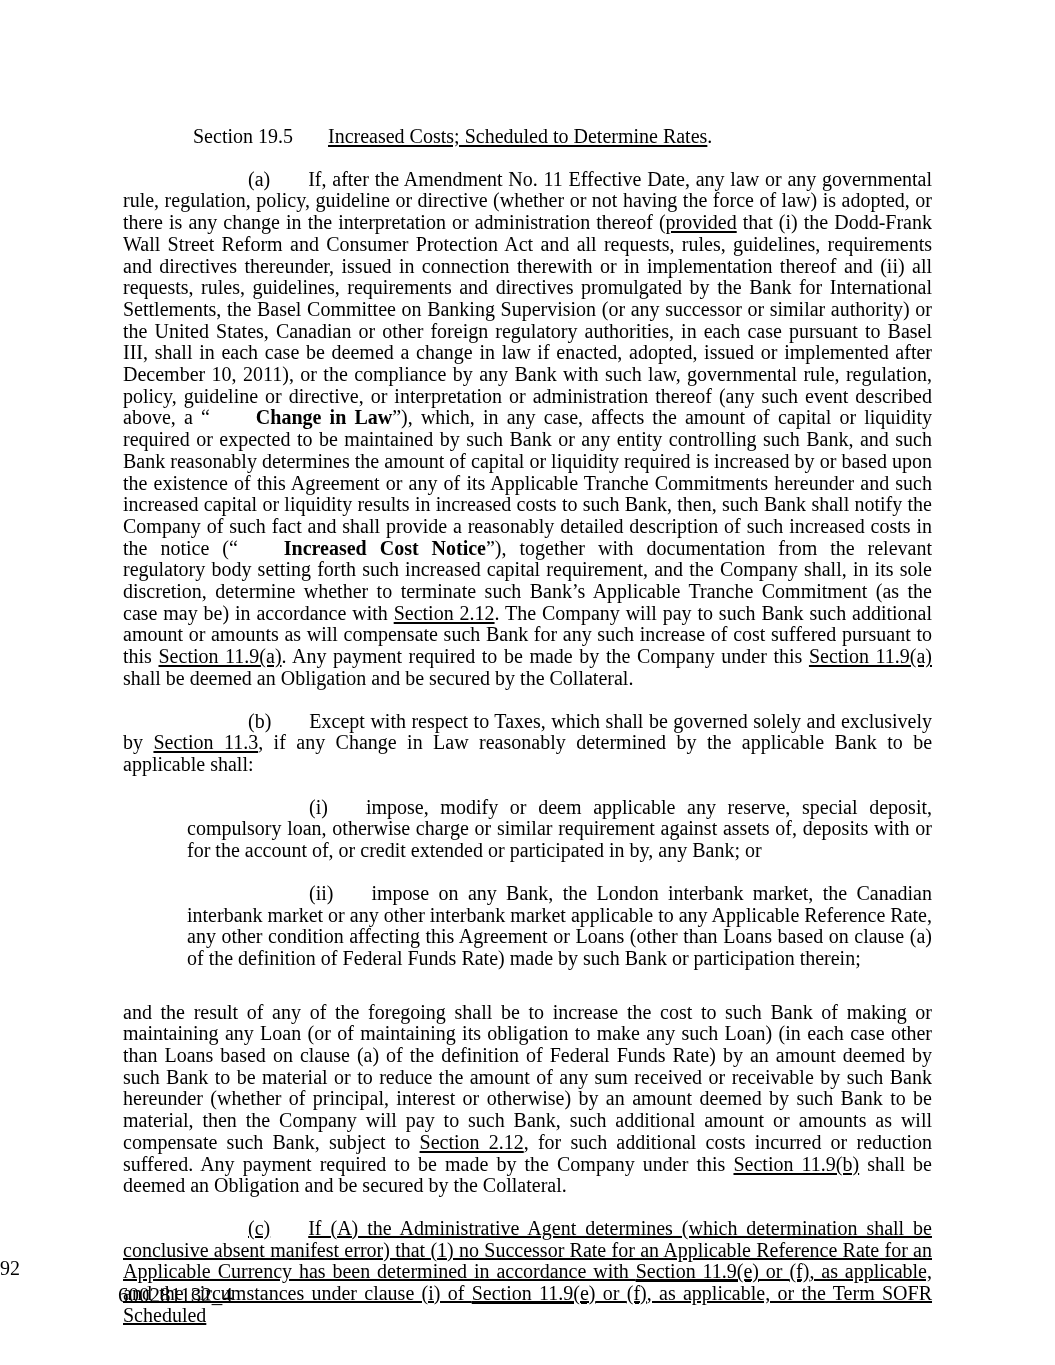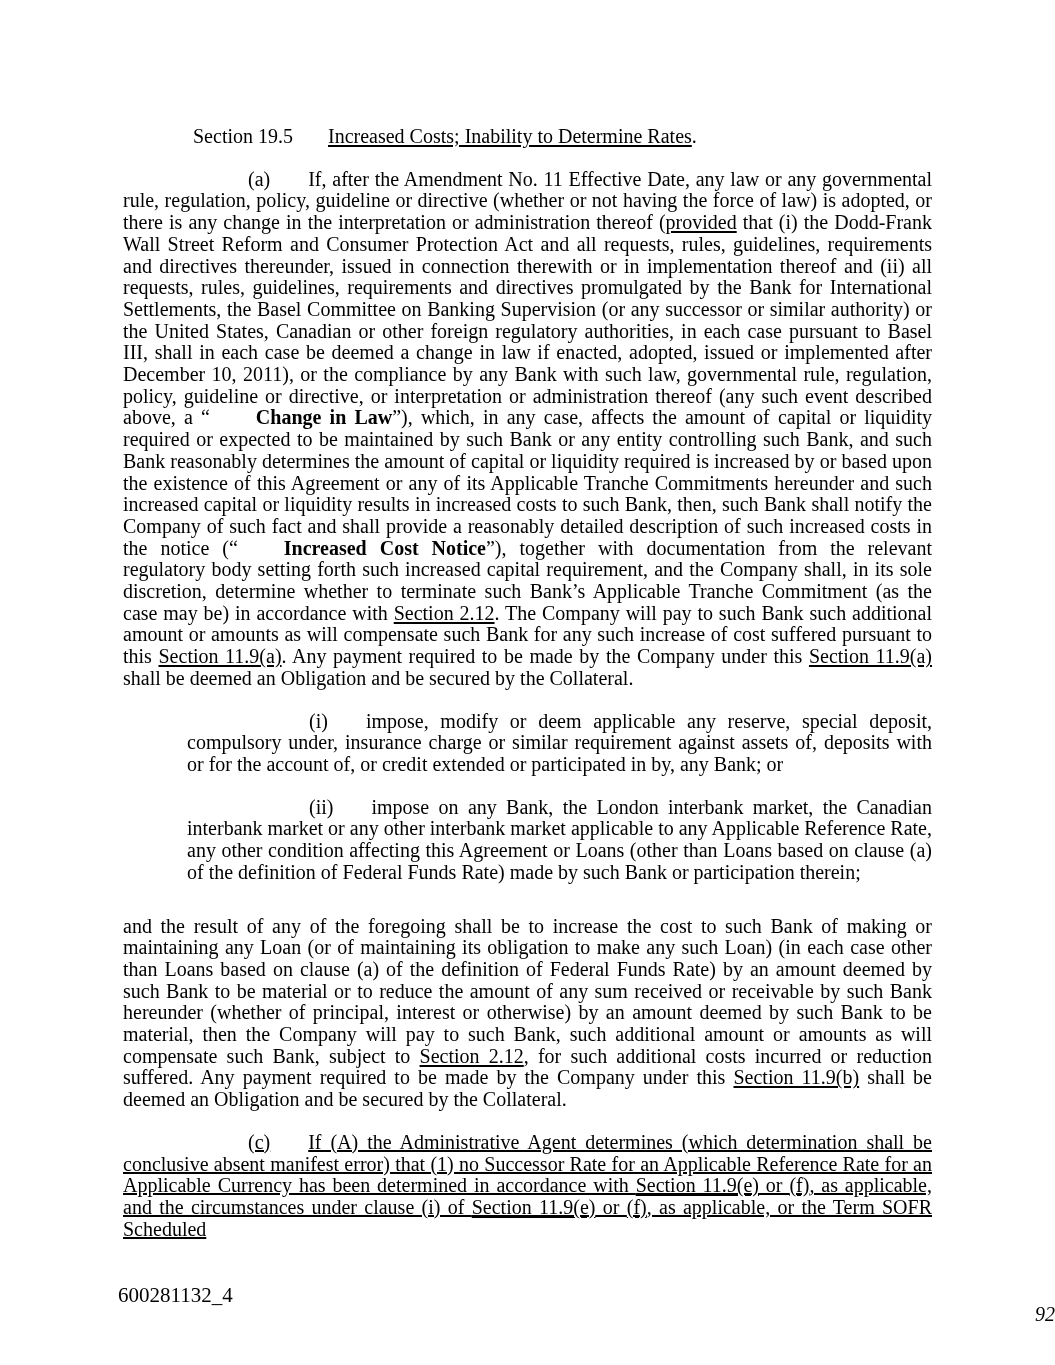--- a/index.html
+++ b/index.html
@@ -32,44 +32,44 @@
   .para.body{ text-indent:125px; }
   .para.sub{ margin-left:64px; text-indent:122px; }
   .para.flush{ text-indent:0;margin-top:32px; }
   .para.justify-last{ text-align-last:justify;text-decoration:underline; }
   .tab{ display:inline-block; width:38px; }
   .htab{ display:inline-block; width:35px; }
   .u{ text-decoration:underline; text-underline-offset:2px; }
   .b{ font-weight:bold;margin-left:46px; }
   .page-number{
     position:absolute;
-    top:1304px;
+    top:1258px;
     left:0;
     width:100%;
-    text-align:right;
-    font-style:italic;
+    text-align:left;
   }
   .doc-id{
     position:absolute;
     top:1285px;
     left:118px;
     font-size:21px;
   }
 </style>
 </head>
 <body>
 
 <div class="page">
   <div class="content">
     <div class="heading">
-      <span>Section 19.5</span><span class="htab"></span><span class="u">Increased Costs; Inability to Determine Rates</span><span>.</span>
+      <span>Section 19.5</span><span class="htab"></span><span class="u">Increased Costs; Scheduled to Determine Rates</span><span>.</span>
     </div>
     <div>
         <p class="para body"><span>(a)</span><span class="tab"></span><span>If, after the Amendment No. 11 Effective Date, any law or any governmental rule, regulation, policy, guideline or directive (whether or not having the force of law) is adopted, or there is any change in the interpretation or administration thereof (</span><span class="u">provided</span><span> that (i) the Dodd-Frank Wall Street Reform and Consumer Protection Act and all requests, rules, guidelines, requirements and directives thereunder, issued in connection therewith or in implementation thereof and (ii) all requests, rules, guidelines, requirements and directives promulgated by the Bank for International Settlements, the Basel Committee on Banking Supervision (or any successor or similar authority) or the United States, Canadian or other foreign regulatory authorities, in each case pursuant to Basel III, shall in each case be deemed a change in law if enacted, adopted, issued or implemented after December 10, 2011), or the compliance by any Bank with such law, governmental rule, regulation, policy, guideline or directive, or interpretation or administration thereof (any such event described above, a “</span><span class="b">Change in Law</span><span>”), which, in any case, affects the amount of capital or liquidity required or expected to be maintained by such Bank or any entity controlling such Bank, and such Bank reasonably determines the amount of capital or liquidity required is increased by or based upon the existence of this Agreement or any of its Applicable Tranche Commitments hereunder and such increased capital or liquidity results in increased costs to such Bank, then, such Bank shall notify the Company of such fact and shall provide a reasonably detailed description of such increased costs in the notice (“</span><span class="b">Increased Cost Notice</span><span>”), together with documentation from the relevant regulatory body setting forth such increased capital requirement, and the Company shall, in its sole discretion, determine whether to terminate such Bank’s Applicable Tranche Commitment (as the case may be) in accordance with </span><span class="u">Section 2.12</span><span>.  The Company will pay to such Bank such additional amount or amounts as will compensate such Bank for any such increase of cost suffered pursuant to this </span><span class="u">Section 11.9(a)</span><span>.  Any payment required to be made by the Company under this </span><span class="u">Section 11.9(a)</span><span> shall be deemed an Obligation and be secured by the Collateral.</span></p>
-        <p class="para sub"><span>(i)</span><span class="tab"></span><span>impose, modify or deem applicable any reserve, special deposit, compulsory under, insurance charge or similar requirement against assets of, deposits with or for the account of, or credit extended or participated in by, any Bank; or</span></p>
+        <p class="para body"><span>(b)</span><span class="tab"></span><span>Except with respect to Taxes, which shall be governed solely and exclusively by </span><span class="u">Section 11.3</span><span>, if any Change in Law reasonably determined by the applicable Bank to be applicable shall:</span></p>
+        <p class="para sub"><span>(i)</span><span class="tab"></span><span>impose, modify or deem applicable any reserve, special deposit, compulsory loan, otherwise charge or similar requirement against assets of, deposits with or for the account of, or credit extended or participated in by, any Bank; or</span></p>
         <p class="para sub"><span>(ii)</span><span class="tab"></span><span>impose on any Bank, the London interbank market, the Canadian interbank market or any other interbank market applicable to any Applicable Reference Rate, any other condition affecting this Agreement or Loans (other than Loans based on clause (a) of the definition of Federal Funds Rate) made by such Bank or participation therein;</span></p>
         <p class="para flush"><span>and the result of any of the foregoing shall be to increase the cost to such Bank of making or maintaining any Loan (or of maintaining its obligation to make any such Loan) (in each case other than Loans based on clause (a) of the definition of Federal Funds Rate) by an amount deemed by such Bank to be material or to reduce the amount of any sum received or receivable by such Bank hereunder (whether of principal, interest or otherwise) by an amount deemed by such Bank to be material, then the Company will pay to such Bank, such additional amount or amounts as will compensate such Bank, subject to </span><span class="u">Section 2.12</span><span>, for such additional costs incurred or reduction suffered.  Any payment required to be made by the Company under this </span><span class="u">Section 11.9(b)</span><span> shall be deemed an Obligation and be secured by the Collateral.</span></p>
         <p class="para body justify-last"><span>(c)</span><span class="tab"></span><span>If (A) the Administrative Agent determines (which determination shall be conclusive absent manifest error) that (1) no Successor Rate for an Applicable Reference Rate for an Applicable Currency has been determined in accordance with </span><span class="u">Section 11.9(e)</span><span> or </span><span class="u">(f)</span><span>, as applicable, and the circumstances under clause (i) of </span><span class="u">Section 11.9(e)</span><span> or </span><span class="u">(f)</span><span>, as applicable, or the Term SOFR Scheduled</span></p>
       </div>
   </div>
   <div class="page-number">92</div>
   <div class="doc-id">600281132_4</div>
 </div>
 
 </body></html>

